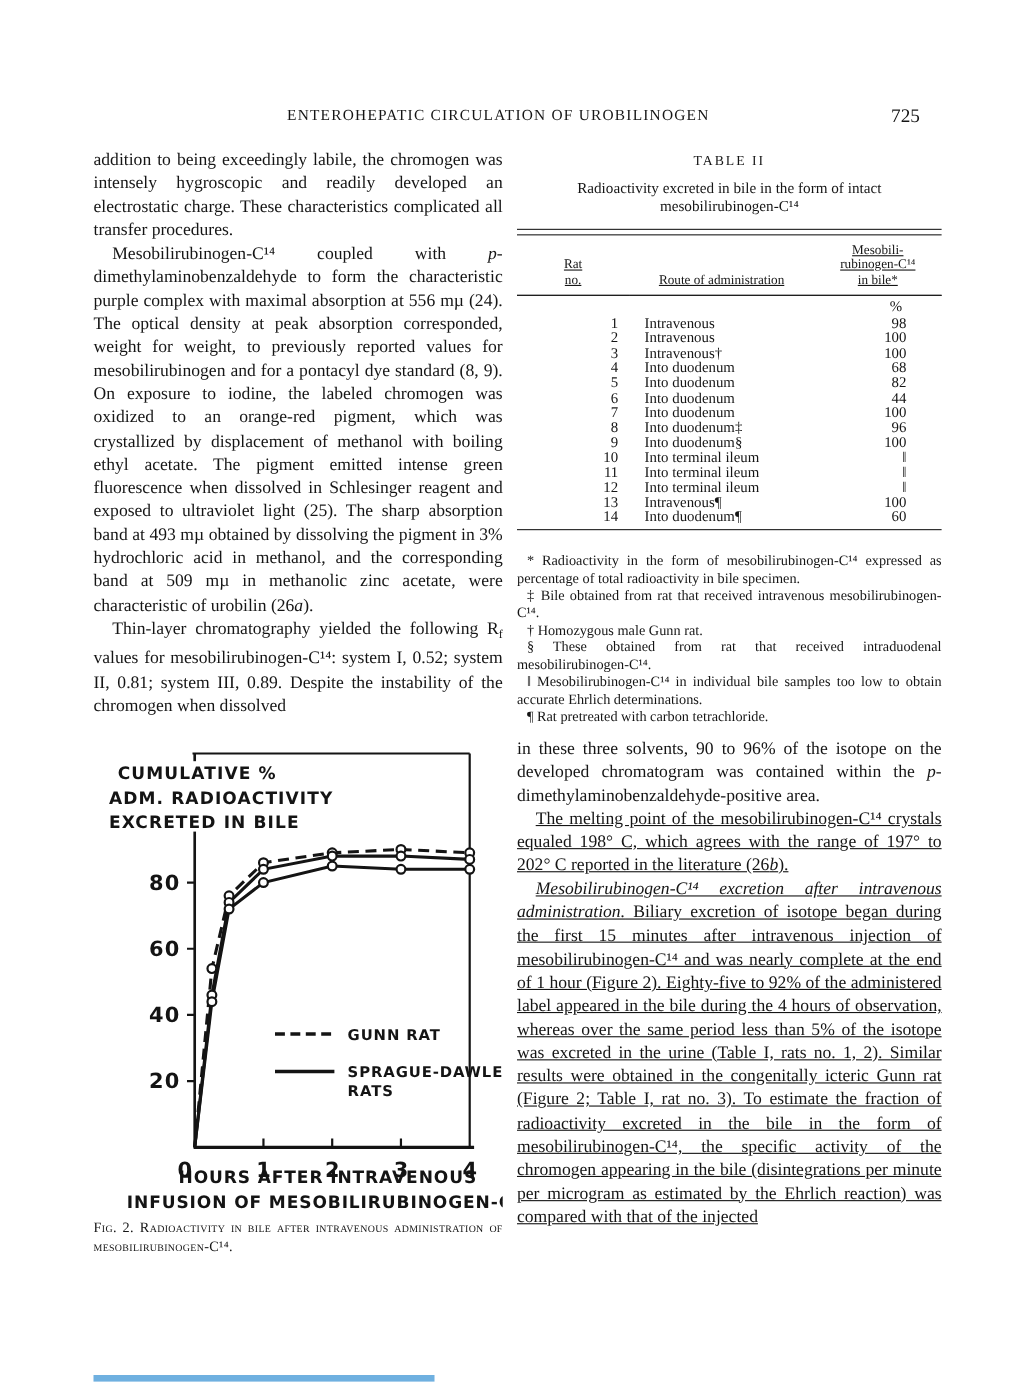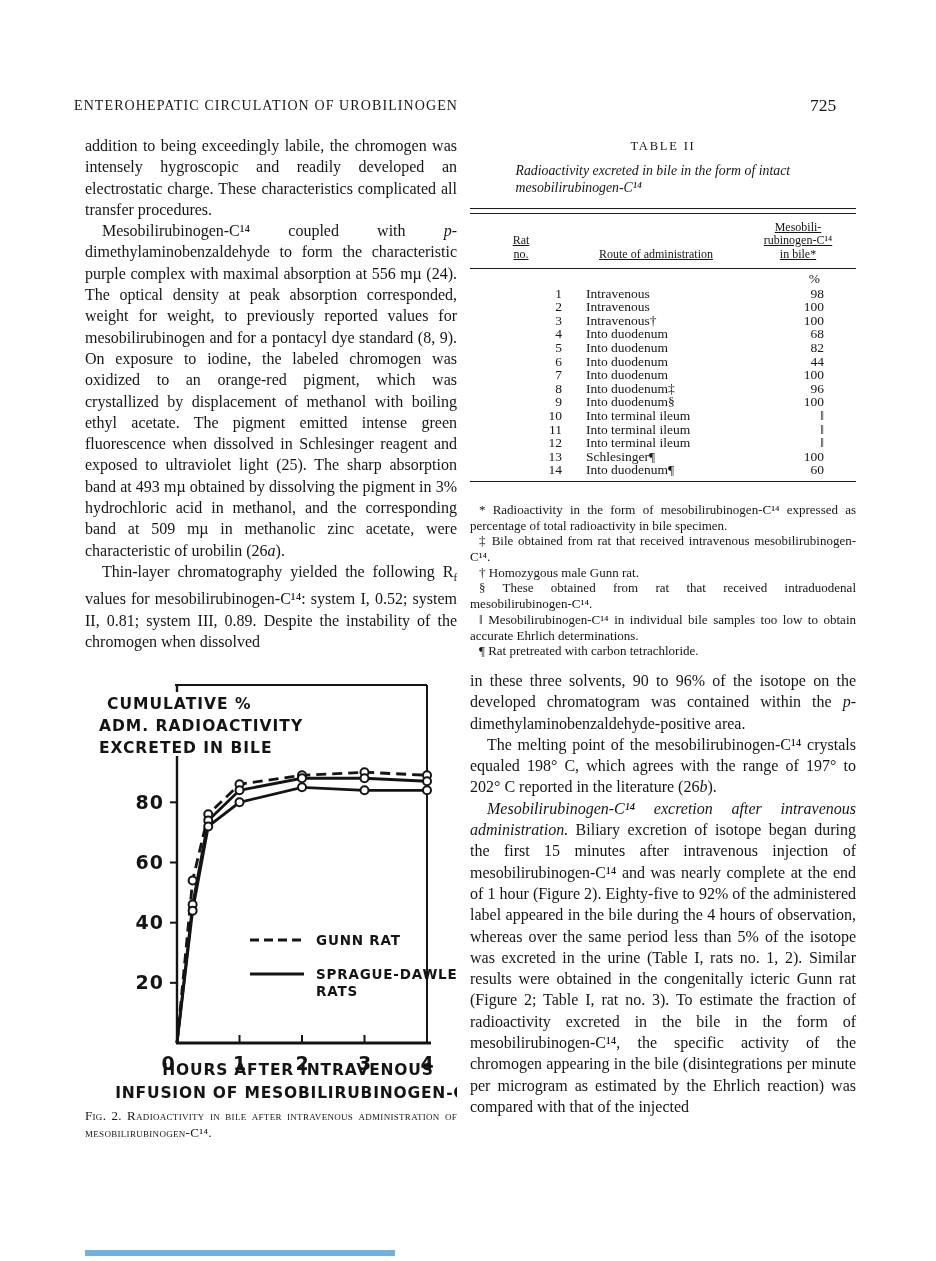--- a/index.html
+++ b/index.html
@@ -1,51 +1,51 @@
 <!DOCTYPE html>
 <html><head>
 <meta charset="utf-8">
 <style>
   html,body{margin:0;padding:0;}
   body{
     width:936px;height:1261px;position:relative;background:#ffffff;
     font-family:"Liberation Serif","DejaVu Serif",serif;color:#151515;
     -webkit-font-smoothing:antialiased;overflow:hidden;
   }
-  .rh-title{position:absolute;left:74px;width:730px;top:98px;
+  .rh-title{position:absolute;left:88px;width:730px;top:98px;text-align:center;
     font-size:14px;letter-spacing:1.1px;}
   .rh-page{position:absolute;left:810px;top:95px;font-size:17.5px;}
 
   .col-left{position:absolute;left:85px;top:135px;width:372px;}
   .col-left p, .rtext p{margin:0;font-size:16px;line-height:21.3px;text-align:justify;}
   p.indent{text-indent:17px;}
   .r-i{font-style:italic;}
   .r-sub{vertical-align:sub;font-size:68%;}
 
   .col-right{position:absolute;left:470px;top:136px;width:386px;}
   .tbl-label{text-align:center;font-size:12.5px;letter-spacing:1.8px;margin-top:3px;}
-  .tbl-title{font-style:italic;font-size:13.8px;line-height:16.5px;
+  .tbl-title{text-align:center;font-size:13.8px;line-height:16.5px;
     margin:9px auto 12px;max-width:295px;}
   .rule-double{border-top:1.5px solid #1c1c1c;border-bottom:1.5px solid #1c1c1c;height:3.5px;margin-top:11px;}
   .rule-single{border-top:1.6px solid #1c1c1c;margin-top:4px;}
   table.datatable{width:100%;border-collapse:collapse;font-size:13.5px;}
   .datatable thead tr{border-bottom:1.4px solid #1c1c1c;}
   .datatable th{font-size:12px;font-weight:normal;line-height:13.5px;white-space:pre-line;
     vertical-align:bottom;padding:7px 0 7px;text-align:center;text-decoration:underline;}
   .datatable th:nth-child(1){width:102px;}
   .datatable th:nth-child(2){width:168px;}
   .datatable td{line-height:13.6px;padding:0;}
   .datatable td:nth-child(1){text-align:right;padding-right:10px;}
   .datatable td:nth-child(2){padding-left:14px;}
   .datatable td:nth-child(3){text-align:right;padding-right:32px;}
   .datatable td.unit{padding-top:3px;padding-bottom:1px;padding-right:36px;}
   .footnotes{margin-top:20px;}
   .footnotes p{margin:0;font-size:13px;line-height:15.7px;text-align:justify;text-indent:9px;}
   .rtext{margin-top:11px;}
-  .rtext p + p{margin-top:0;}
+  .rtext p + p{margin-top:0;text-decoration:underline;}
 
   .figure{position:absolute;left:85px;top:672px;width:372px;}
   .figure svg{display:block;}
   .caption{margin-top:4px;font-size:13px;line-height:16.5px;font-variant:small-caps;
     letter-spacing:0.3px;text-align:justify;}
   .blue-line{position:absolute;left:85px;top:1250px;width:310px;height:6px;background:#6fb0e0;}
 </style>
 </head>
 <body>
 
@@ -135,21 +135,21 @@
             <td>Into terminal ileum</td>
             <td>‖</td>
           </tr>
           <tr>
             <td>12</td>
             <td>Into terminal ileum</td>
             <td>‖</td>
           </tr>
           <tr>
             <td>13</td>
-            <td>Schlesinger¶</td>
+            <td>Intravenous¶</td>
             <td>100</td>
           </tr>
           <tr>
             <td>14</td>
             <td>Into duodenum¶</td>
             <td>60</td>
           </tr>
         </tbody>
     </table>
     <div class="rule-single"></div>

